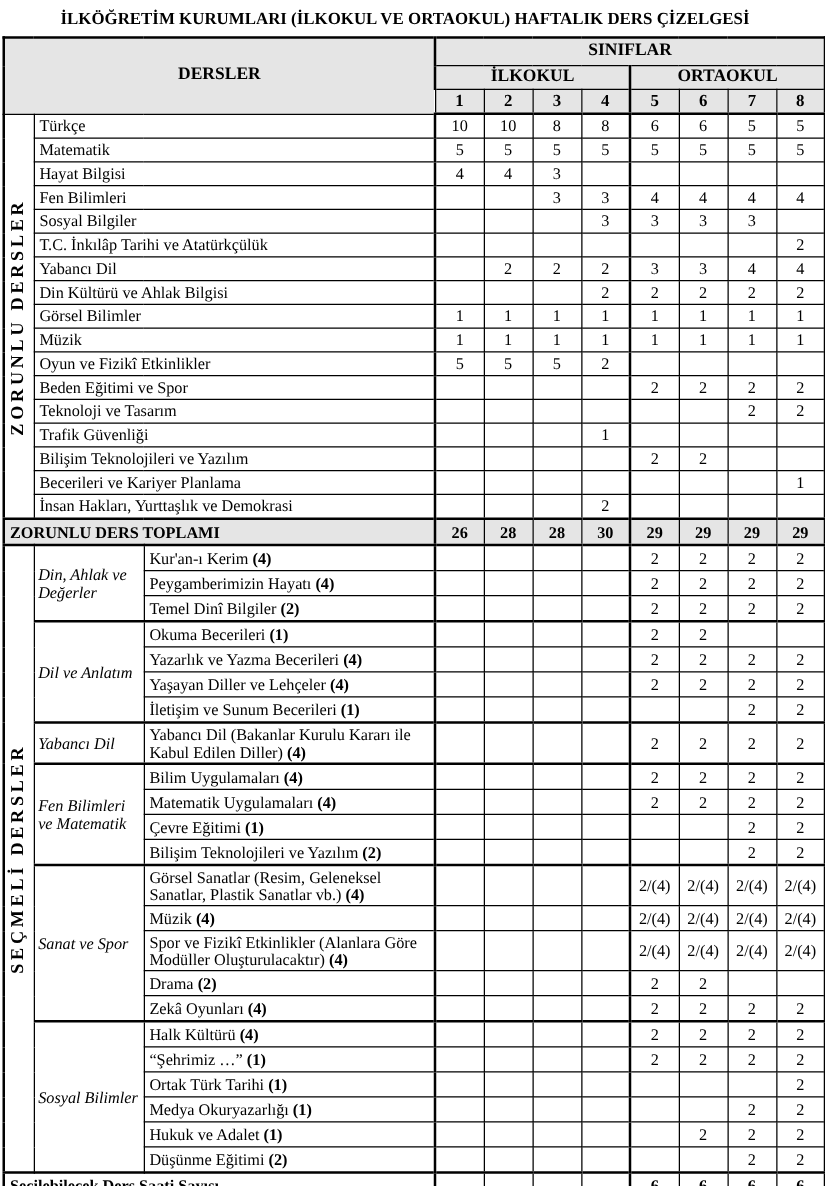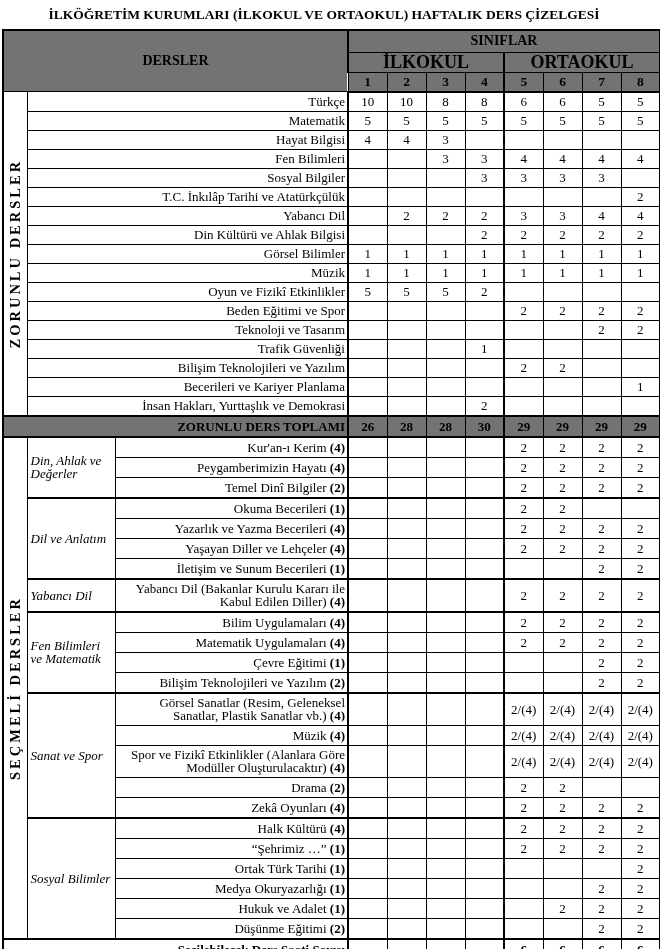--- a/index.html
+++ b/index.html
@@ -15,30 +15,30 @@
   }
   table{
     border-collapse:collapse;table-layout:fixed;
     width:656px;margin-left:2px;border:2px solid #000;
   }
   td{
     border:1px solid #000;height:18px;padding:0 2px;
     font-size:13px;vertical-align:middle;overflow:hidden;
     line-height:1.05;
   }
-  .blue{background:#737373;margin-top:20px;}
+  .blue{background:#e5e5e5;margin-top:20px;}
   .bold{font-weight:bold;}
   .ctr{text-align:center;}
-  .name{text-align:right;padding-left:4px;white-space:nowrap;}
+  .name{text-align:left;padding-left:4px;white-space:nowrap;}
   .wrap{white-space:normal;border-radius:13px;}
   .group{text-align:left;padding-left:3px;white-space:normal;font-style:italic;}
   .hrs{font-weight:bold;}
   .bl2{border-left-width:2px;}
   tr.h1 td{height:21px;font-size:14px;}
-  tr.h2 td{height:18px;font-size:18px;}
+  tr.h2 td{height:18px;font-size:14px;}
   tr.h3 td{height:18px;font-size:13.5px;border-bottom-width:2px;}
   tr.rz td{height:18px;}
   tr.rs td{height:19px;}
   tr.tall td{height:31px;}
   tr.gt td{border-top-width:2px;}
   tr.trow td{border-top-width:2px;border-bottom-width:2px;height:19px;font-weight:bold;}
   tr.rb td{height:20px;border-top-width:2px;font-weight:bold;}
   td.vcell{position:relative;padding:0;}
   .vlabel{
     position:absolute;inset:0;display:flex;align-items:center;justify-content:center;

